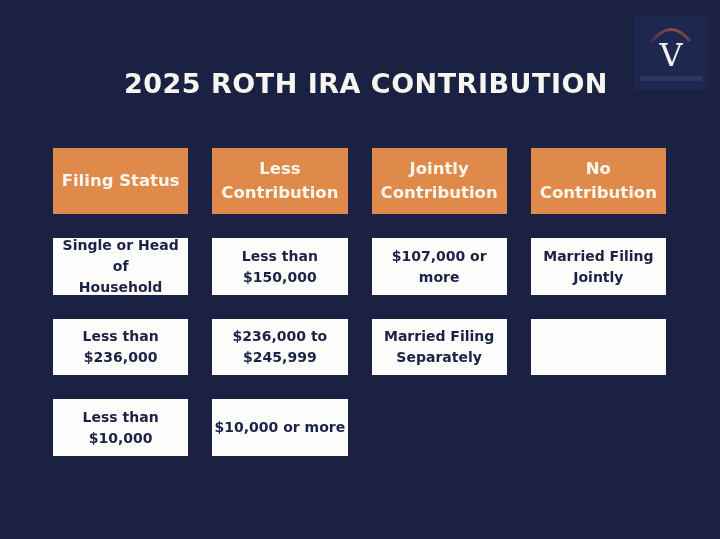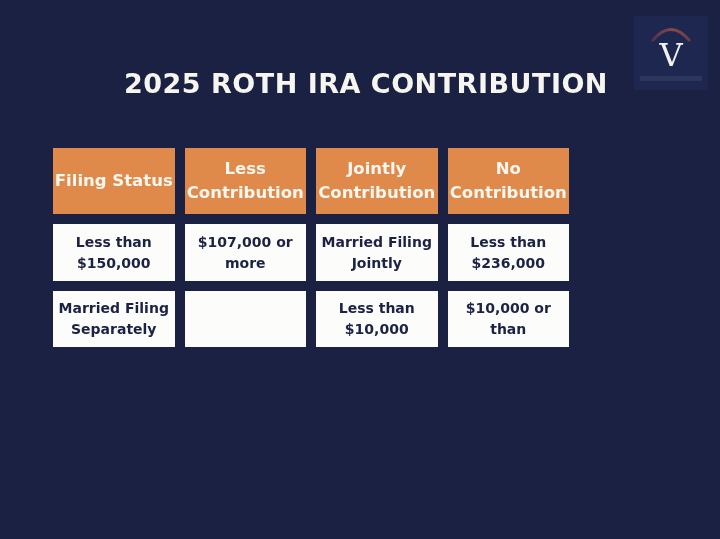--- a/index.html
+++ b/index.html
@@ -59,25 +59,25 @@
     height: 5px;
     background: rgba(255,255,255,0.07);
     border-radius: 1px;
   }
 
   
   .table {
     position: absolute;
     left: 53px;
     top: 148px;
-    width: 516px;
+    width: 613px;
     display: grid;
     grid-template-columns: repeat(4, 1fr);
     grid-template-rows: 66px 57px 56px 57px;
-    gap: 10px;
+    gap: 24px;
   }
   .cell {
     display: flex;
     align-items: center;
     justify-content: center;
     text-align: center;
     white-space: pre-line;
     font-weight: bold;
   }
   .cell.header {
@@ -120,30 +120,34 @@
   <div class="table">
 
     <div class="cell header">Filing Status</div>
     <div class="cell header">Less
 Contribution</div>
     <div class="cell header">Jointly
 Contribution</div>
     <div class="cell header">No
 Contribution</div>
 
+    <div class="cell body">Single or Head of
+Household</div>
     <div class="cell body">Less than
 $150,000</div>
     <div class="cell body">$107,000 or more</div>
 
     <div class="cell body">Married Filing
 Jointly</div>
     <div class="cell body">Less than
 $236,000</div>
+    <div class="cell body">$236,000 to
+$245,999</div>
 
     <div class="cell body">Married Filing
 Separately</div>
     <div class="cell body"></div>
     <div class="cell body">Less than
 $10,000</div>
-    <div class="cell body">$10,000 or than</div>
+    <div class="cell body">$10,000 or more</div>
   </div>
 
 </div>
 
 </body></html>

